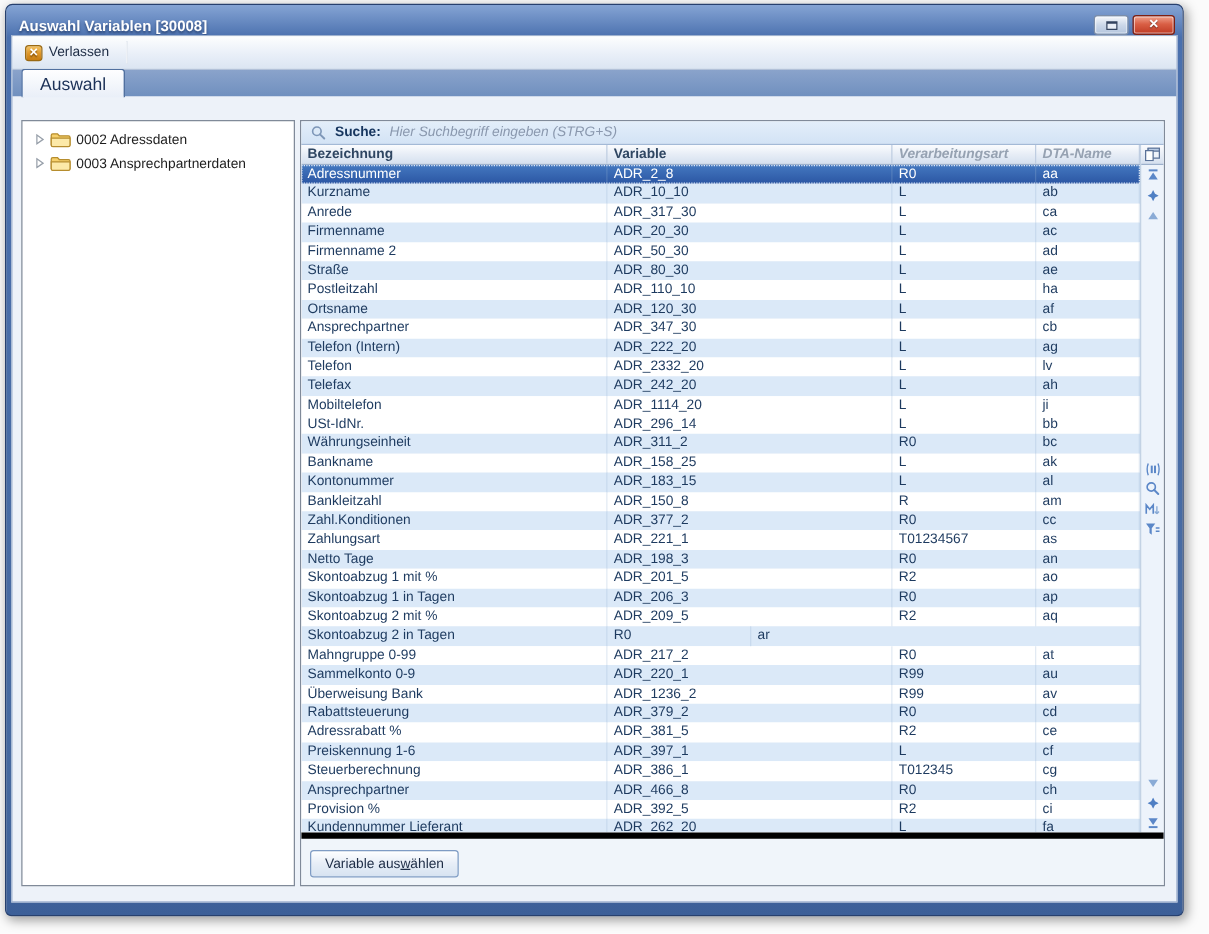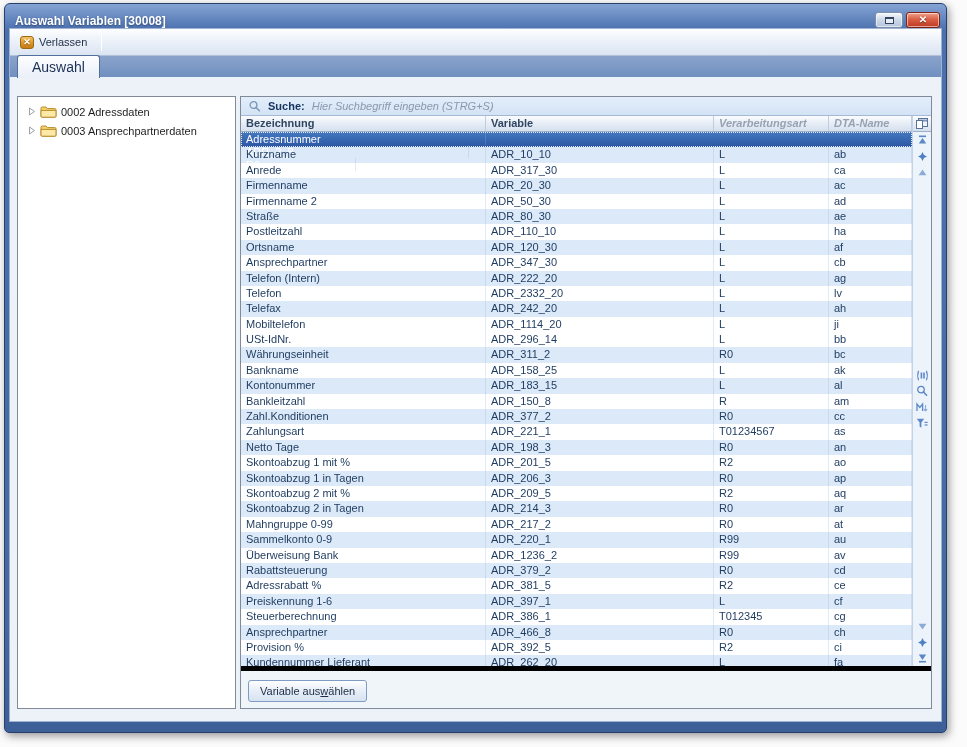--- a/index.html
+++ b/index.html
@@ -53,21 +53,21 @@
 
   .header-row { height:16px; flex:none; display:flex; background:linear-gradient(#fbfcfe,#e7edf6 50%,#d5e0ef);
     border-bottom:1px solid #9cb0cc; }
   .hcell { font-size:11px; padding:1px 5px 0; color:#2f4662; border-right:1px solid #bfcde1; overflow:hidden; white-space:nowrap;font-weight:bold; }
   .hcell.muted { color:#96a2b2; font-style:italic; }
   .c0 { width:245px; flex:none; } .c1 { width:228px; flex:none; } .c2 { width:115px; flex:none; } .c3 { flex:1; }
 
   .tbody { flex:1; overflow:hidden; }
   .trow { height:15.4px; display:flex; font-size:11px; color:#1d3a5f; background:#fff; }
   .trow.alt { background:#dbe9f8; }
-  .trow.selected { background:linear-gradient(#4478c0,#2b56a3); color:#fff; outline:1px dotted #dfe9f8; outline-offset:-1px;flex-direction:column; }
+  .trow.selected { background:linear-gradient(#4478c0,#2b56a3); color:#fff; outline:1px dotted #dfe9f8; outline-offset:-1px; }
   .tcell { padding:1px 5px 0; border-right:1px solid rgba(150,178,212,.28); overflow:hidden; white-space:nowrap; }
 
   .navstrip { width:19px; flex:none; background:#edf3fb; border-left:1px solid #c3d2e4; display:flex;
     flex-direction:column; align-items:center; }
   .nav-chooser { height:16px; width:100%; flex:none; background:linear-gradient(#fbfcfe,#d5e0ef);
     border-bottom:1px solid #9cb0cc; display:flex; align-items:center; justify-content:center; }
   .nav-ico { width:13px; height:13px; margin:1.5px 0; display:flex; align-items:center; justify-content:center; }
   .nav-spacer { flex:1; }
   .nav-group { display:flex; flex-direction:column; align-items:center; }
 
@@ -295,21 +295,20 @@
     <div class="tcell c3">ap</div>
   </div>
                 <div class="trow">
     <div class="tcell c0">Skontoabzug 2 mit %</div>
     <div class="tcell c1">ADR_209_5</div>
     <div class="tcell c2">R2</div>
     <div class="tcell c3">aq</div>
   </div>
                 <div class="trow alt">
     <div class="tcell c0">Skontoabzug 2 in Tagen</div>
-    <div class="tcell c1">ADR_214_3</div>
     <div class="tcell c2">R0</div>
     <div class="tcell c3">ar</div>
   </div>
                 <div class="trow">
     <div class="tcell c0">Mahngruppe 0-99</div>
     <div class="tcell c1">ADR_217_2</div>
     <div class="tcell c2">R0</div>
     <div class="tcell c3">at</div>
   </div>
                 <div class="trow alt">

